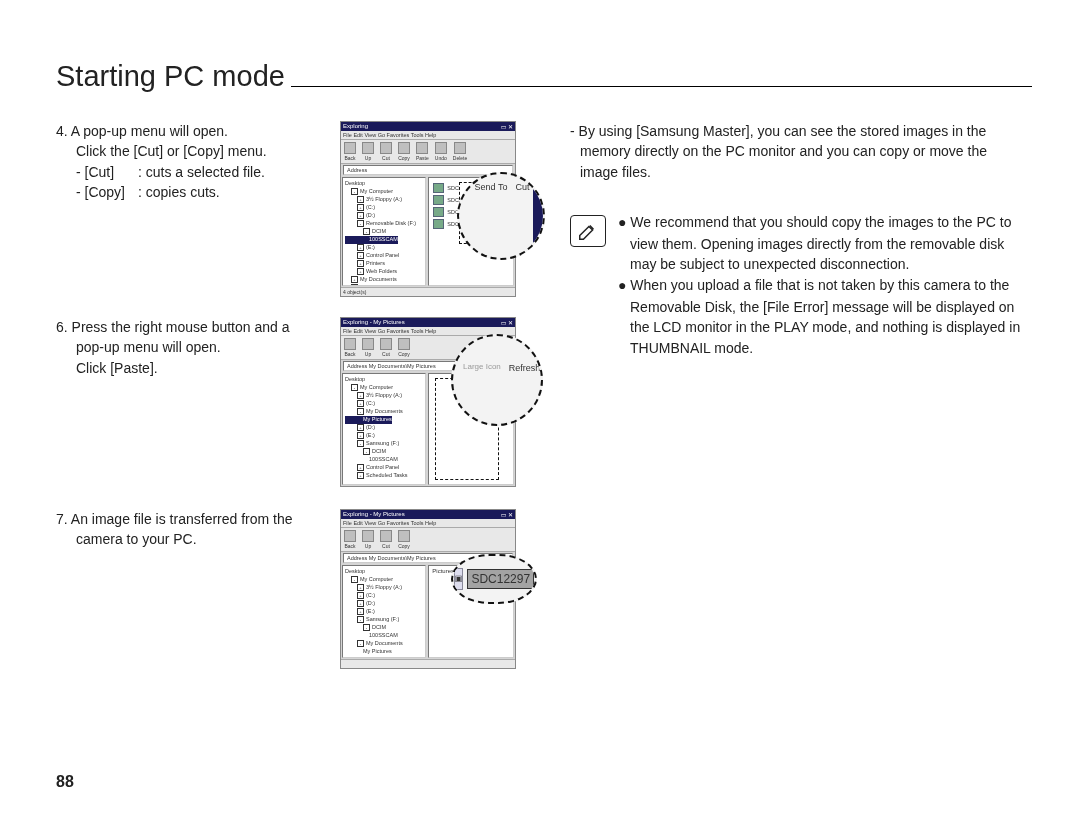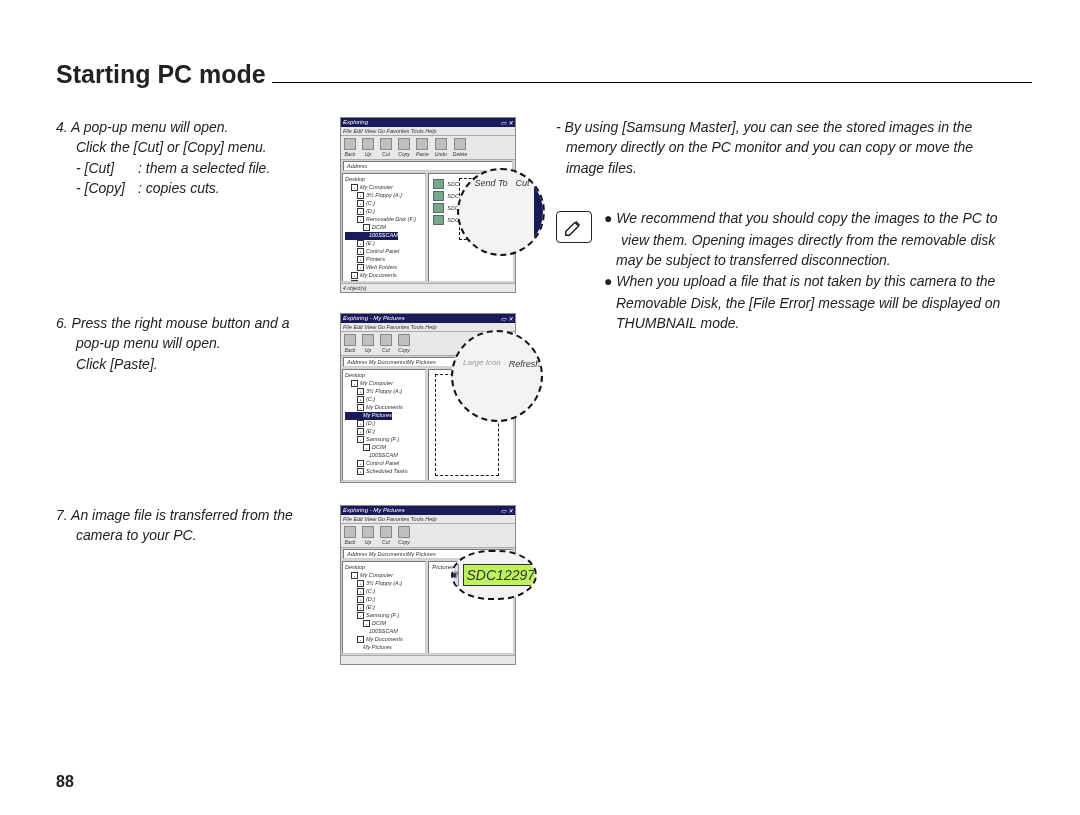--- a/index.html
+++ b/index.html
@@ -18,34 +18,33 @@
     height: 815px;
     box-sizing: border-box;
     padding: 60px 48px 0 56px;
   }
   .title-row {
     display: flex;
     align-items: flex-end;
     margin-bottom: 28px;
   }
   .title {
-    font-size: 25px;
-    font-weight: bold;
+    font-size: 29px;
+    font-weight: normal;
     padding-right: 6px;
     white-space: nowrap;
   }
   .title-rule {
     flex: 1;
     border-bottom: 1.5px solid #000;
     margin-bottom: 6px;
   }
   .cols {
     display: flex;
-    gap: 40px;
-    font-style: italic;
+    gap: 54px;
   }
   .col-left { width: 460px; }
   .col-right { flex: 1; }
   .para {
     font-size: 14px;
     line-height: 1.45;
   }
   .step4-row {
     display: flex;
     gap: 14px;
@@ -144,21 +143,21 @@
   <div class="cols">
 
     <div class="col-left">
 
       <div class="step4-row">
         <div class="step4-text para">
           <div class="hanging"><span>4. A pop-up menu will open.</span></div>
           <div class="sub">Click the [Cut] or [Copy] menu.</div>
           <div class="sub defline">
             <span class="lab">- [Cut]</span>
-            <span>: them a selected file.</span>
+            <span>: cuts a selected file.</span>
           </div>
           <div class="sub defline">
             <span class="lab">- [Copy]</span>
             <span>: copies cuts.</span>
           </div>
         </div>
 
         <div class="screenshot" style="width:176px; height:176px; display:flex; flex-direction:column;">
           <div class="ss-title">
               <span>Exploring</span>
@@ -355,21 +354,21 @@
               <div class="tree-line" style="padding-left:18px;"><span>My Pictures</span></div>
             </div>
             <div class="ss-pane">
               <div style="font-size:6px; padding:2px 3px;">Pictures</div>
             </div>
           </div>
           <div class="ss-status">&nbsp;</div>
 
           <div class="magnifier" style="width:86px; height:50px; right:-22px; top:44px; border-radius:40px/26px; align-items:center; justify-content:center; flex-direction:row; gap:4px;">
             <div style="width:22px;height:20px;background:#dde;border:1px solid #889;display:flex;align-items:center;justify-content:center;font-size:8px;">▣</div>
-            <div style="background:#bef264;border:1px solid #333;padding:1px 3px;font-size:14px;">SDC12297</div>
+            <div style="background:#a3a3a3;border:1px solid #333;padding:1px 3px;font-size:12px;">SDC12297</div>
           </div>
         </div>
       </div>
 
     </div>
 
     <div class="col-right">
       <div class="para">
         <div class="hanging" style="padding-left:10px; text-indent:-10px;">
           <span>- By using [Samsung Master], you can see the stored images in the</span>
@@ -380,24 +379,25 @@
 
       <div class="note-box">
         <div class="note-icon">
           <svg width="22" height="22" viewBox="0 0 24 24" fill="none" stroke="#222" stroke-width="1.6">
             <path d="M3 17 L13 7 L17 11 L7 21 L3 21 Z"></path>
             <path d="M14 6 L18 10"></path>
           </svg>
         </div>
         <div class="bullets">
           <div class="b">● <span>We recommend that you should copy the images to the PC to</span></div>
-          <div style="padding-left:12px;text-align:center;">view them. Opening images directly from the removable disk</div>
-          <div style="padding-left:12px;">may be subject to transferred disconnection.</div>
+          <div style="padding-left:12px;">view them. Opening images directly from the removable disk</div>
+          <div style="padding-left:12px;">may be subject to unexpected disconnection.</div>
           <div class="b">● <span>When you upload a file that is not taken by this camera to the</span></div>
           <div style="padding-left:12px;">Removable Disk, the [File Error] message will be displayed on</div>
+          <div style="padding-left:12px;">the LCD monitor in the PLAY mode, and nothing is displayed in</div>
           <div style="padding-left:12px;">THUMBNAIL mode.</div>
         </div>
       </div>
     </div>
   </div>
 
   <div class="pagenum">88</div>
 </div>
 
 </body></html>

